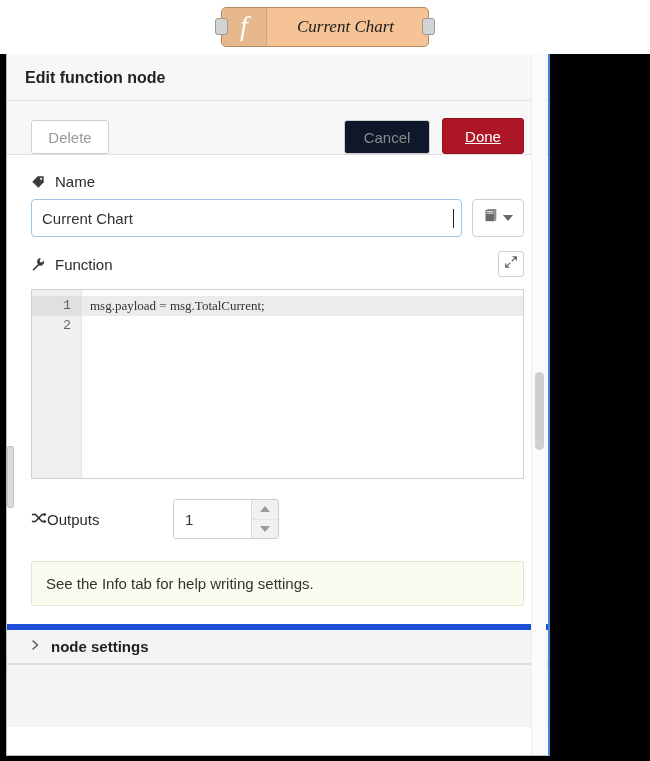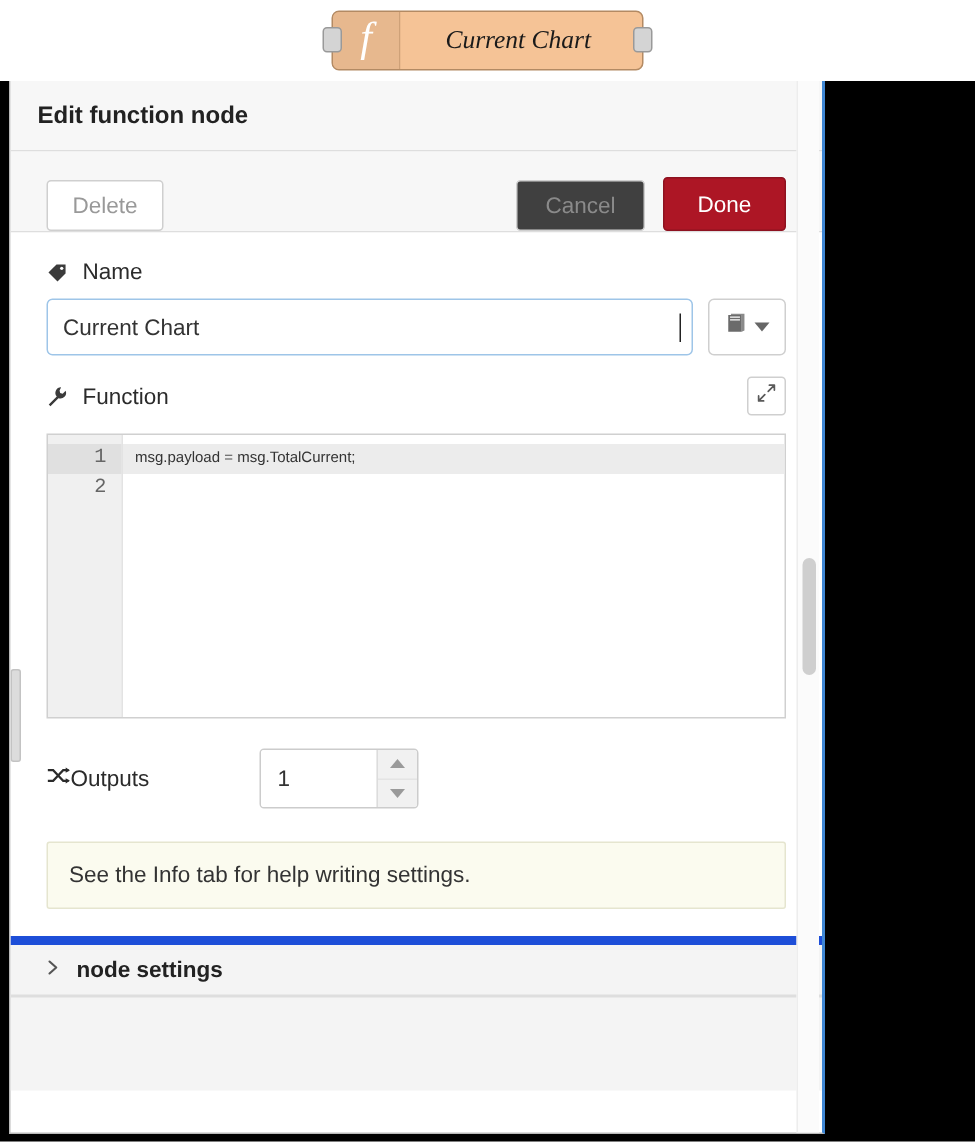--- a/index.html
+++ b/index.html
@@ -121,30 +121,31 @@
   }
   .btn-delete {
     width: 78px; height: 34px;
     background: #ffffff;
     border: 1px solid #cfcfcf;
     color: #999999;
   }
   .toolbar-spacer { flex: 1; }
   .btn-cancel {
     width: 86px; height: 34px;
-    background: #404040;
+    background: #0f172a;
     border: 1px solid #cfcfcf;
     color: #8a8a8a;
     margin-right: 12px;
   }
   .btn-done {
     width: 82px; height: 36px;
     background: #ad1625;
     border: 1px solid #8e1220;
     color: #ffffff;
+    text-decoration: underline;
   }
 
   
   .section-header {
     height: 40px;
     background: #f4f4f4;
     border-bottom: 1px solid #dedede;
     display: flex;
     align-items: center;
     padding-left: 22px;
@@ -275,22 +276,22 @@
     line-height: 20px;
     color: #666666;
   }
   .gutter-line.active { background: #e0e0e0; }
   .code-area {
     flex: 1;
     padding-top: 6px;
     position: relative;
   }
   .code-line {
-    font-family: Liberation Sans, sans-serif;
-    font-size: 10px;
+    font-family: Liberation Serif, serif;
+    font-size: 13px;
     line-height: 20px;
     color: #333333;
     padding-left: 8px;
     white-space: pre;
   }
   .code-line.active { background: #ececec; }
   .tok-kw { color: #a626a4; }
   .tok-op { color: #4e4e4e; }
   .tok-plain { color: #333333; }
 

